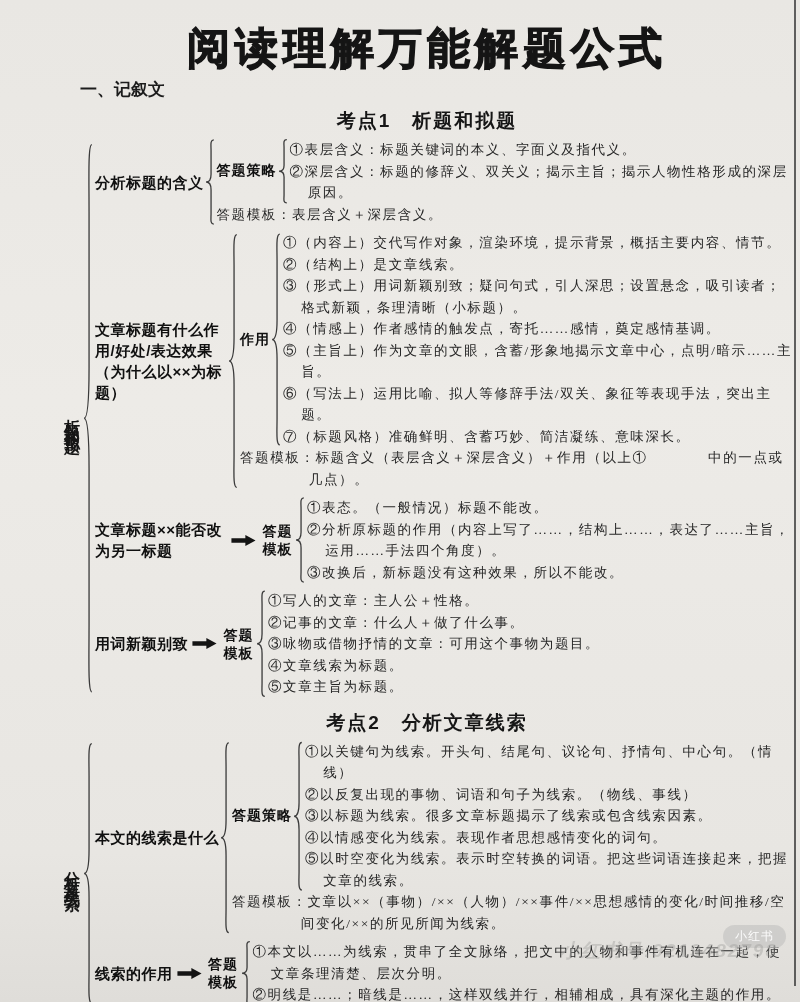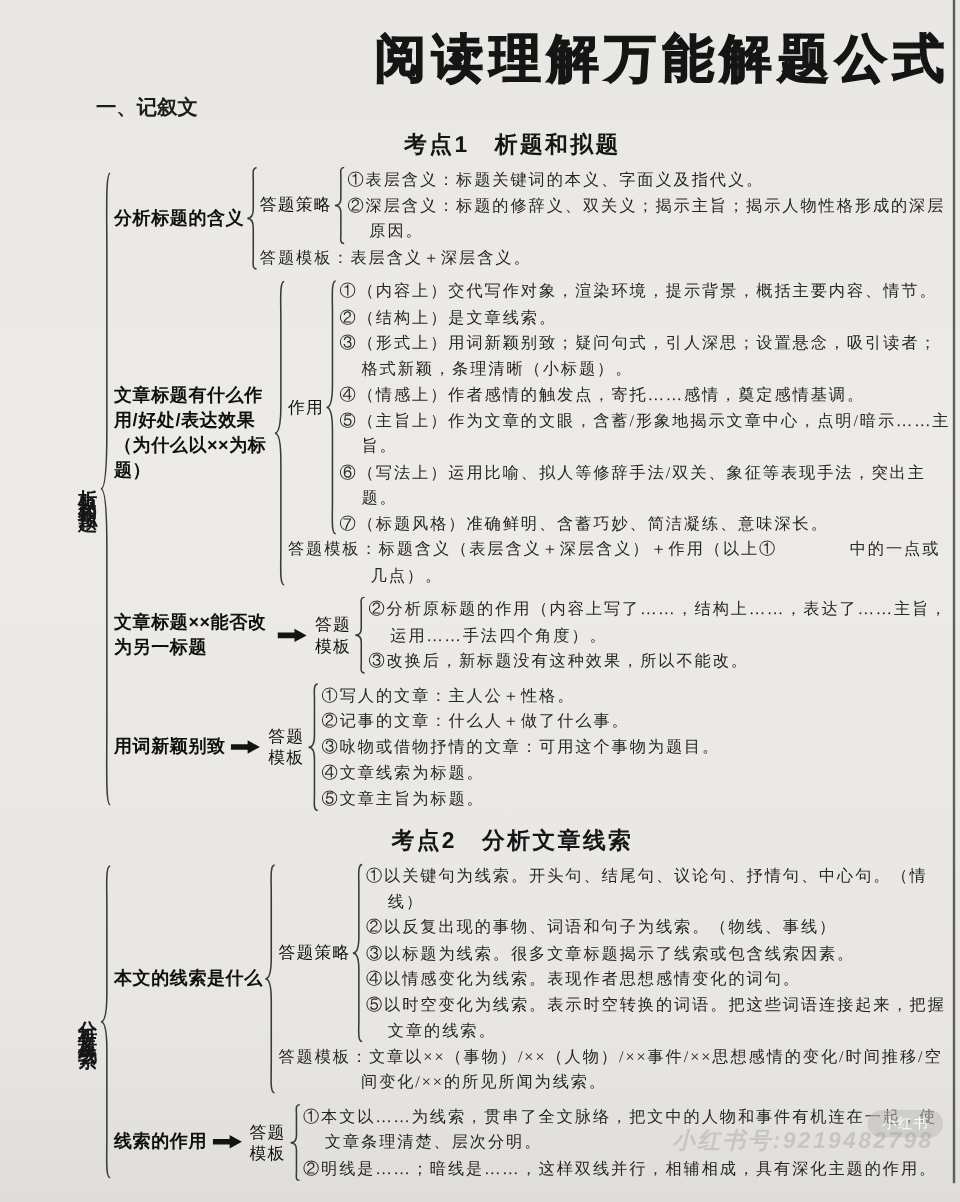--- a/index.html
+++ b/index.html
@@ -9,21 +9,21 @@
     background:#dcdad6;
   }
   .page {
     position:relative; width:800px; height:1002px; overflow:hidden;
     background:linear-gradient(180deg,#e9e7e3 0%,#edebe7 40%,#e8e6e2 85%,#dfddd9 100%);
     color:#232323;
   }
   .content { padding:14px 8px 0 62px; }
 
   .title {
-    text-align:right; font-size:43px; font-weight:900; letter-spacing:5px;
+    text-align:center; font-size:43px; font-weight:900; letter-spacing:5px;
     color:#151515; -webkit-text-stroke:1.2px #151515;
     font-family:"Liberation Sans", sans-serif; margin-top:6px;
   }
   .genre { font-size:17px; font-weight:700; margin:0 0 0 18px; color:#1c1c1c; }
   .kd-heading {
     text-align:center; font-size:19px; font-weight:800; letter-spacing:2px;
     color:#161616; margin:7px 0 5px 0;
   }
   .kd-heading.second { margin-top:12px; }
 
@@ -38,21 +38,21 @@
   }
   .brace { width:11px; align-self:stretch; flex:none; margin:0 1px; }
   .brace path { fill:none; stroke:#3a3a3a; stroke-width:1.3; vector-effect:non-scaling-stroke; }
 
   .blabel {
     font-weight:800; font-size:15px; line-height:21px; color:#101010;
     flex:none; letter-spacing:0.5px;
   }
   .w132 { width:132px; white-space:normal; }
   .sublabel {
-    font-weight:400; font-size:14px; color:#101010; flex:none; letter-spacing:1px;
+    font-weight:700; font-size:14px; color:#101010; flex:none; letter-spacing:1px;
   }
   .sublabel-stack {
     width:33px; line-height:18px; word-break:break-all; text-align:center; letter-spacing:1px;
   }
 
   .item, .tpl {
     font-family:"Liberation Serif", serif;
     font-size:13.5px; line-height:21.5px; letter-spacing:1.6px; color:#262626;
   }
   .item { padding-left:1.35em; text-indent:-1.35em; }
@@ -141,20 +141,21 @@
         <div class="row">
           <div class="blabel w132">文章标题××能否改为另一标题</div>
           <svg class="arrow" width="25" height="13" viewBox="0 0 26 14">
               <path d="M0 4.5 H15 V1 L26 7 L15 13 V9.5 H0 Z"></path>
             </svg>
           <div class="sublabel sublabel-stack">答题模板</div>
           <svg class="brace" viewBox="0 0 20 100" preserveAspectRatio="none">
               <path d="M16 1 C9 1 11 7 11 13 L11 41 C11 47 8 50 2 50 C8 50 11 53 11 59 L11 87 C11 93 9 99 16 99"></path>
             </svg>
           <div class="col">
+            <div class="item">①表态。（一般情况）标题不能改。</div>
             <div class="item">②分析原标题的作用（内容上写了……，结构上……，表达了……主旨，运用……手法四个角度）。</div>
             <div class="item">③改换后，新标题没有这种效果，所以不能改。</div>
           </div>
         </div>
 
         <div class="row">
           <div class="blabel">用词新颖别致</div>
           <svg class="arrow" width="25" height="13" viewBox="0 0 26 14">
               <path d="M0 4.5 H15 V1 L26 7 L15 13 V9.5 H0 Z"></path>
             </svg>

